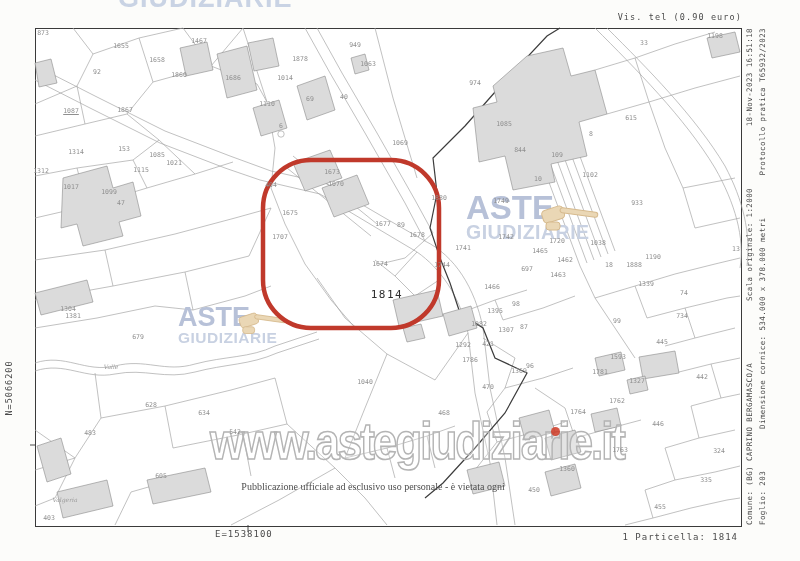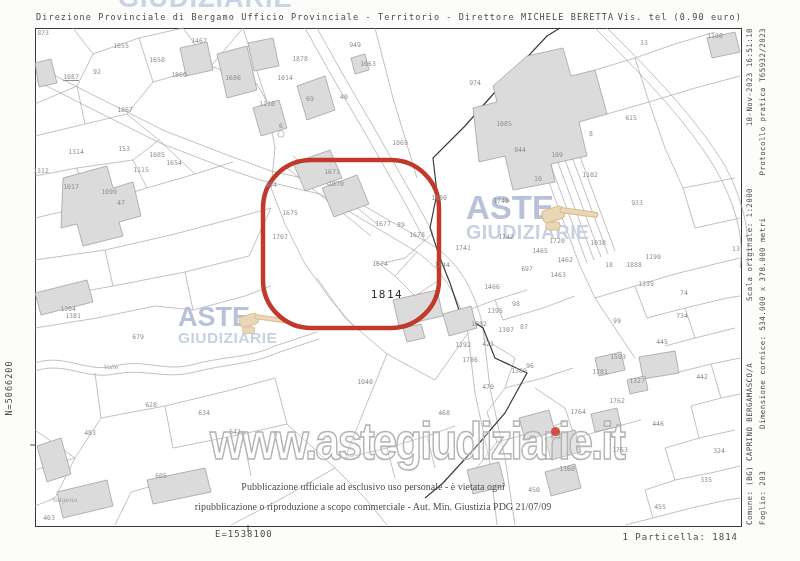--- a/index.html
+++ b/index.html
@@ -50,21 +50,20 @@
   #n-label{left:-46px;top:383px;width:110px;transform:rotate(-90deg);font-size:8.5px;
            letter-spacing:1px;color:#4a4a4a;text-align:center;}
 </style>
 </head>
 <body>
 
 <div id="page">
 
   <div class="abs wm" id="wm-top">GIUDIZIARIE</div>
 
-  <div class="abs hdr hdr-left">Direzione Provinciale di Bergamo  Ufficio Provinciale - Territorio - Direttore MICHELE BERETTA</div>
   <div class="abs hdr hdr-right">Vis. tel (0.90 euro)</div>
 
   <div class="abs" id="frame"></div>
 
   <svg id="mapsvg" width="705" height="497" viewBox="0 0 705 497">
     <g stroke="#a6a6a6" stroke-width="0.7" fill="none">
 
       <path d="M38,0 L58,26 L42,58 L0,76 M58,26 L104,10 L148,0 M104,10 L118,54 L92,86 L50,96 L42,58
                M148,0 L176,38 L118,54 M176,38 L208,0 M176,38 L222,56 L232,74 M0,108 L50,96
                M92,86 L124,112 L98,132 M0,148 L42,140 L98,132 M42,140 L52,178
@@ -182,21 +181,21 @@
   </svg>
 
   <div class="abs" id="labels">
       <span style="left: 8px; top: 5px;">873</span>
       <span style="left: 62px; top: 44px;">92</span>
       <span style="left: 86px; top: 18px;">1655</span>
       <span style="left: 122px; top: 32px;">1658</span>
       <span style="left: 164px; top: 13px;">1467</span>
       <span style="left: 144px; top: 47px;">1860</span>
       <span style="left: 198px; top: 50px;">1686</span>
-      <span style="left: 36px; top: 49px; text-decoration: underline;">1087</span>
+      <span style="left: 36px; top: 83px; text-decoration: underline;">1087</span>
       <span style="left: 90px; top: 82px;">1867</span>
       <span style="left: 232px; top: 76px;">1110</span>
       <span style="left: 250px; top: 50px;">1014</span>
       <span style="left: 265px; top: 31px;">1878</span>
       <span style="left: 320px; top: 17px;">949</span>
       <span style="left: 333px; top: 36px;">1063</span>
       <span style="left: 275px; top: 71px;">69</span>
       <span style="left: 309px; top: 69px;">40</span>
       <span style="left: 246px; top: 98px;">6</span>
       <span style="left: 365px; top: 115px;">1069</span>
@@ -276,29 +275,28 @@
       <span style="left: 55px; top: 405px;">483</span>
       <span style="left: 200px; top: 404px;">542</span>
       <span style="left: 126px; top: 448px;">605</span>
       <span style="left: 14px; top: 490px;">403</span>
       <span style="left: 36px; top: 159px;">1017</span>
       <span style="left: 106px; top: 142px;">1115</span>
       <span style="left: 41px; top: 124px;">1314</span>
       <span style="left: 6px; top: 143px;">1312</span>
       <span style="left: 89px; top: 121px;">153</span>
       <span style="left: 122px; top: 127px;">1085</span>
-      <span style="left: 139px; top: 135px;">1654</span>
+      <span style="left: 139px; top: 135px;">1021</span>
       <span style="left: 74px; top: 164px;">1099</span>
       <span style="left: 86px; top: 175px;">47</span>
       <span class="loc" style="left: 30px; top: 471px;">Valgeria</span>
       <span class="loc" style="left: 76px; top: 338px;">Valle</span>
     </div>
 
   <div class="abs disc" id="disc1">Pubblicazione ufficiale ad esclusivo uso personale - è vietata ogni</div>
-  <div class="abs disc" id="disc2">ripubblicazione o riproduzione a scopo commerciale - Aut. Min. Giustizia PDG 21/07/09</div>
 
   <div class="abs" id="e-label">E=1538100</div>
   <div class="abs" id="n-label">N=5066200</div>
   <div class="abs" id="particella">1 Particella: 1814</div>
 
   <div class="abs vstrip" id="vs1">
     <div class="inner">
       <span>Comune: (BG) CAPRINO BERGAMASCO/A</span>
       <span>Scala originale: 1:2000</span>
       <span>18-Nov-2023 16:51:18</span>

